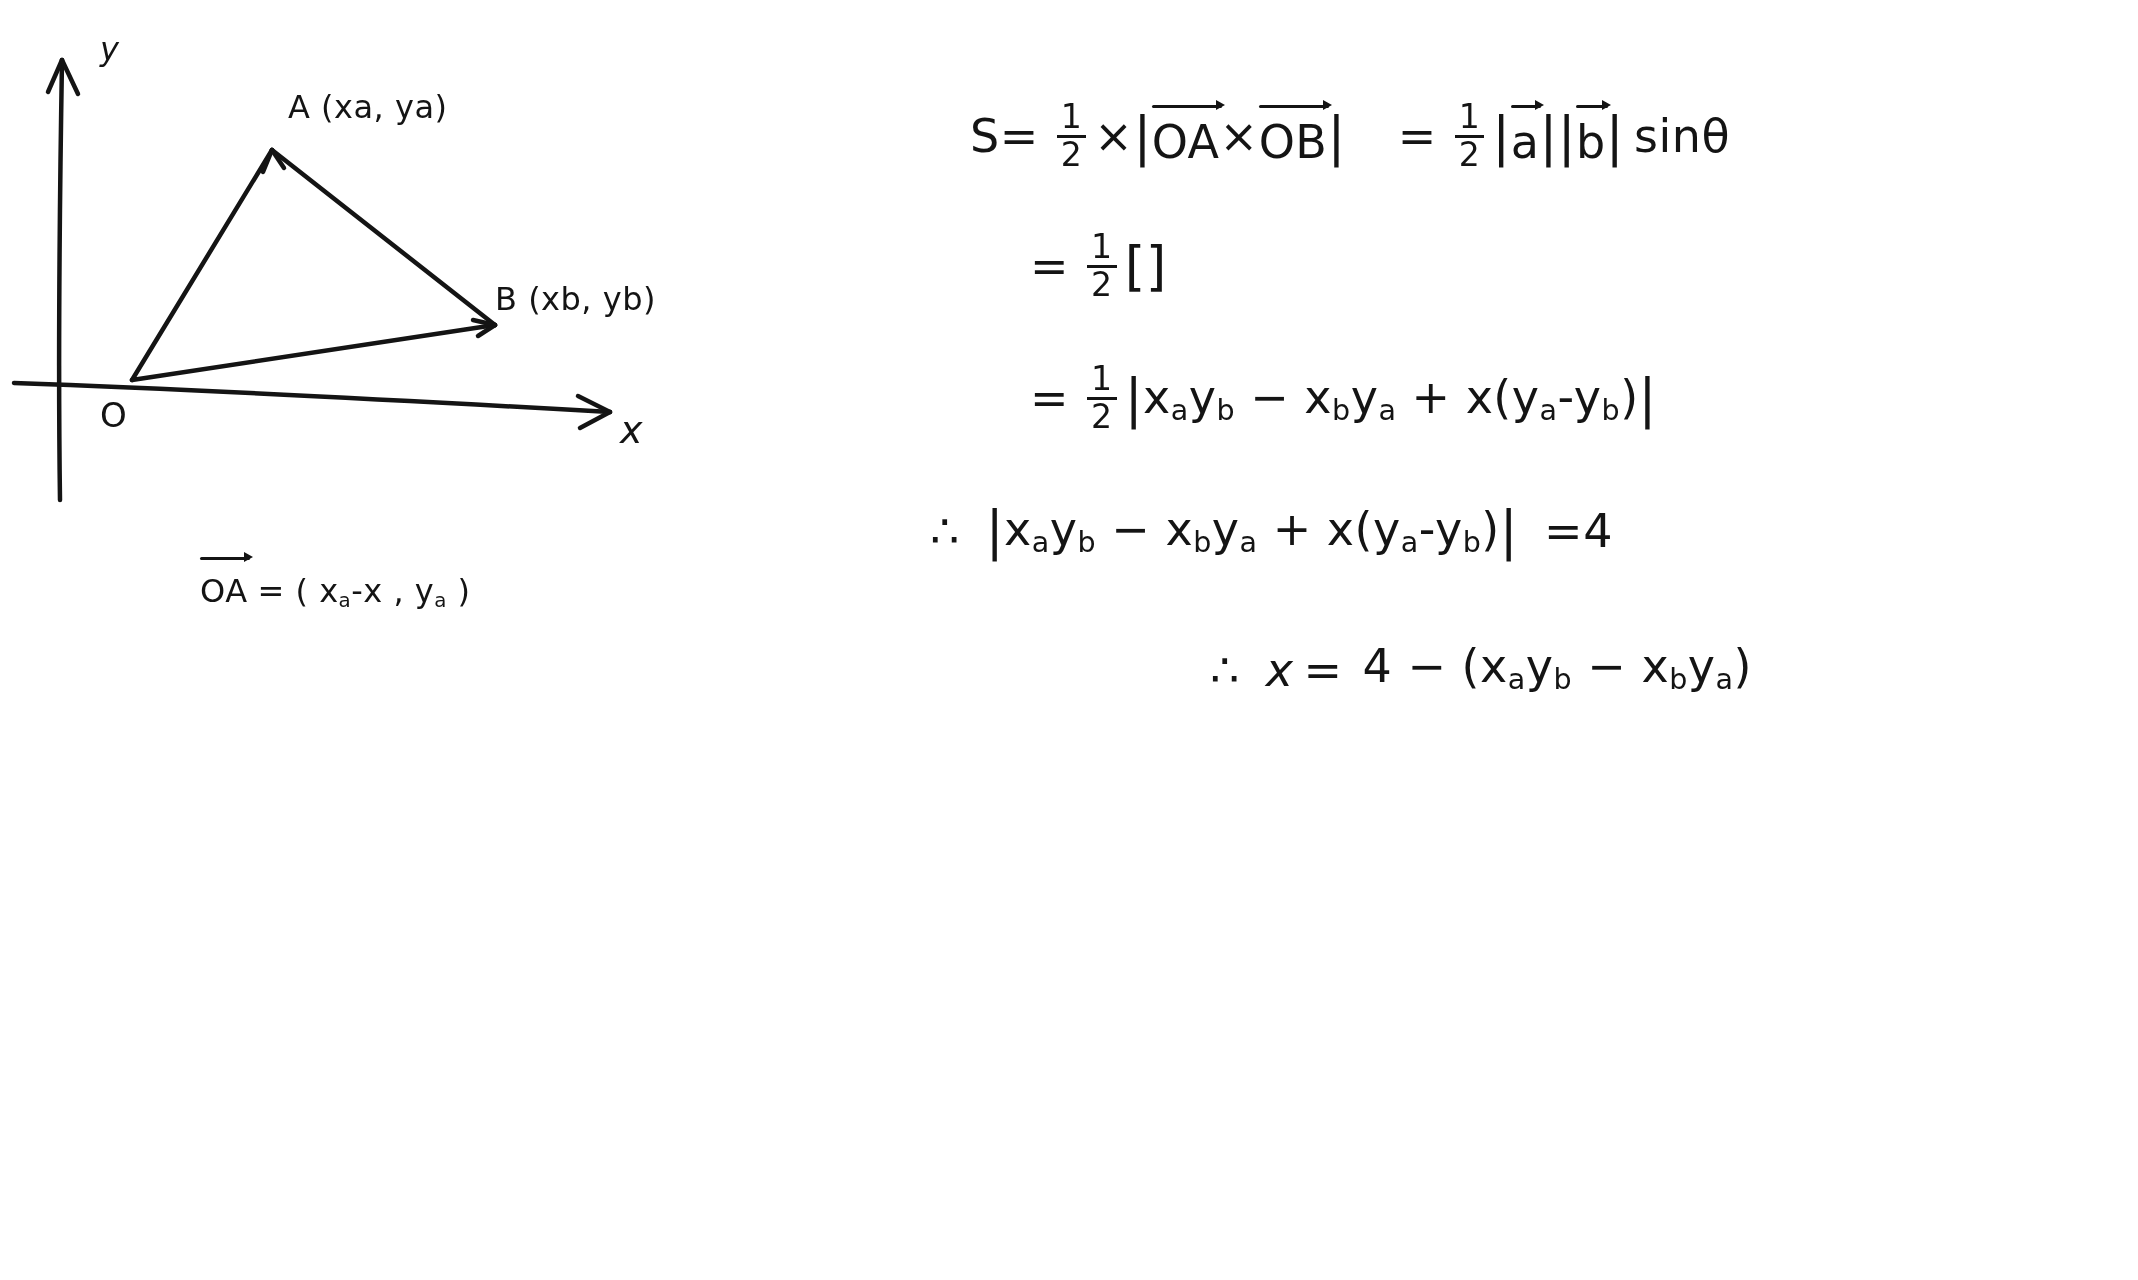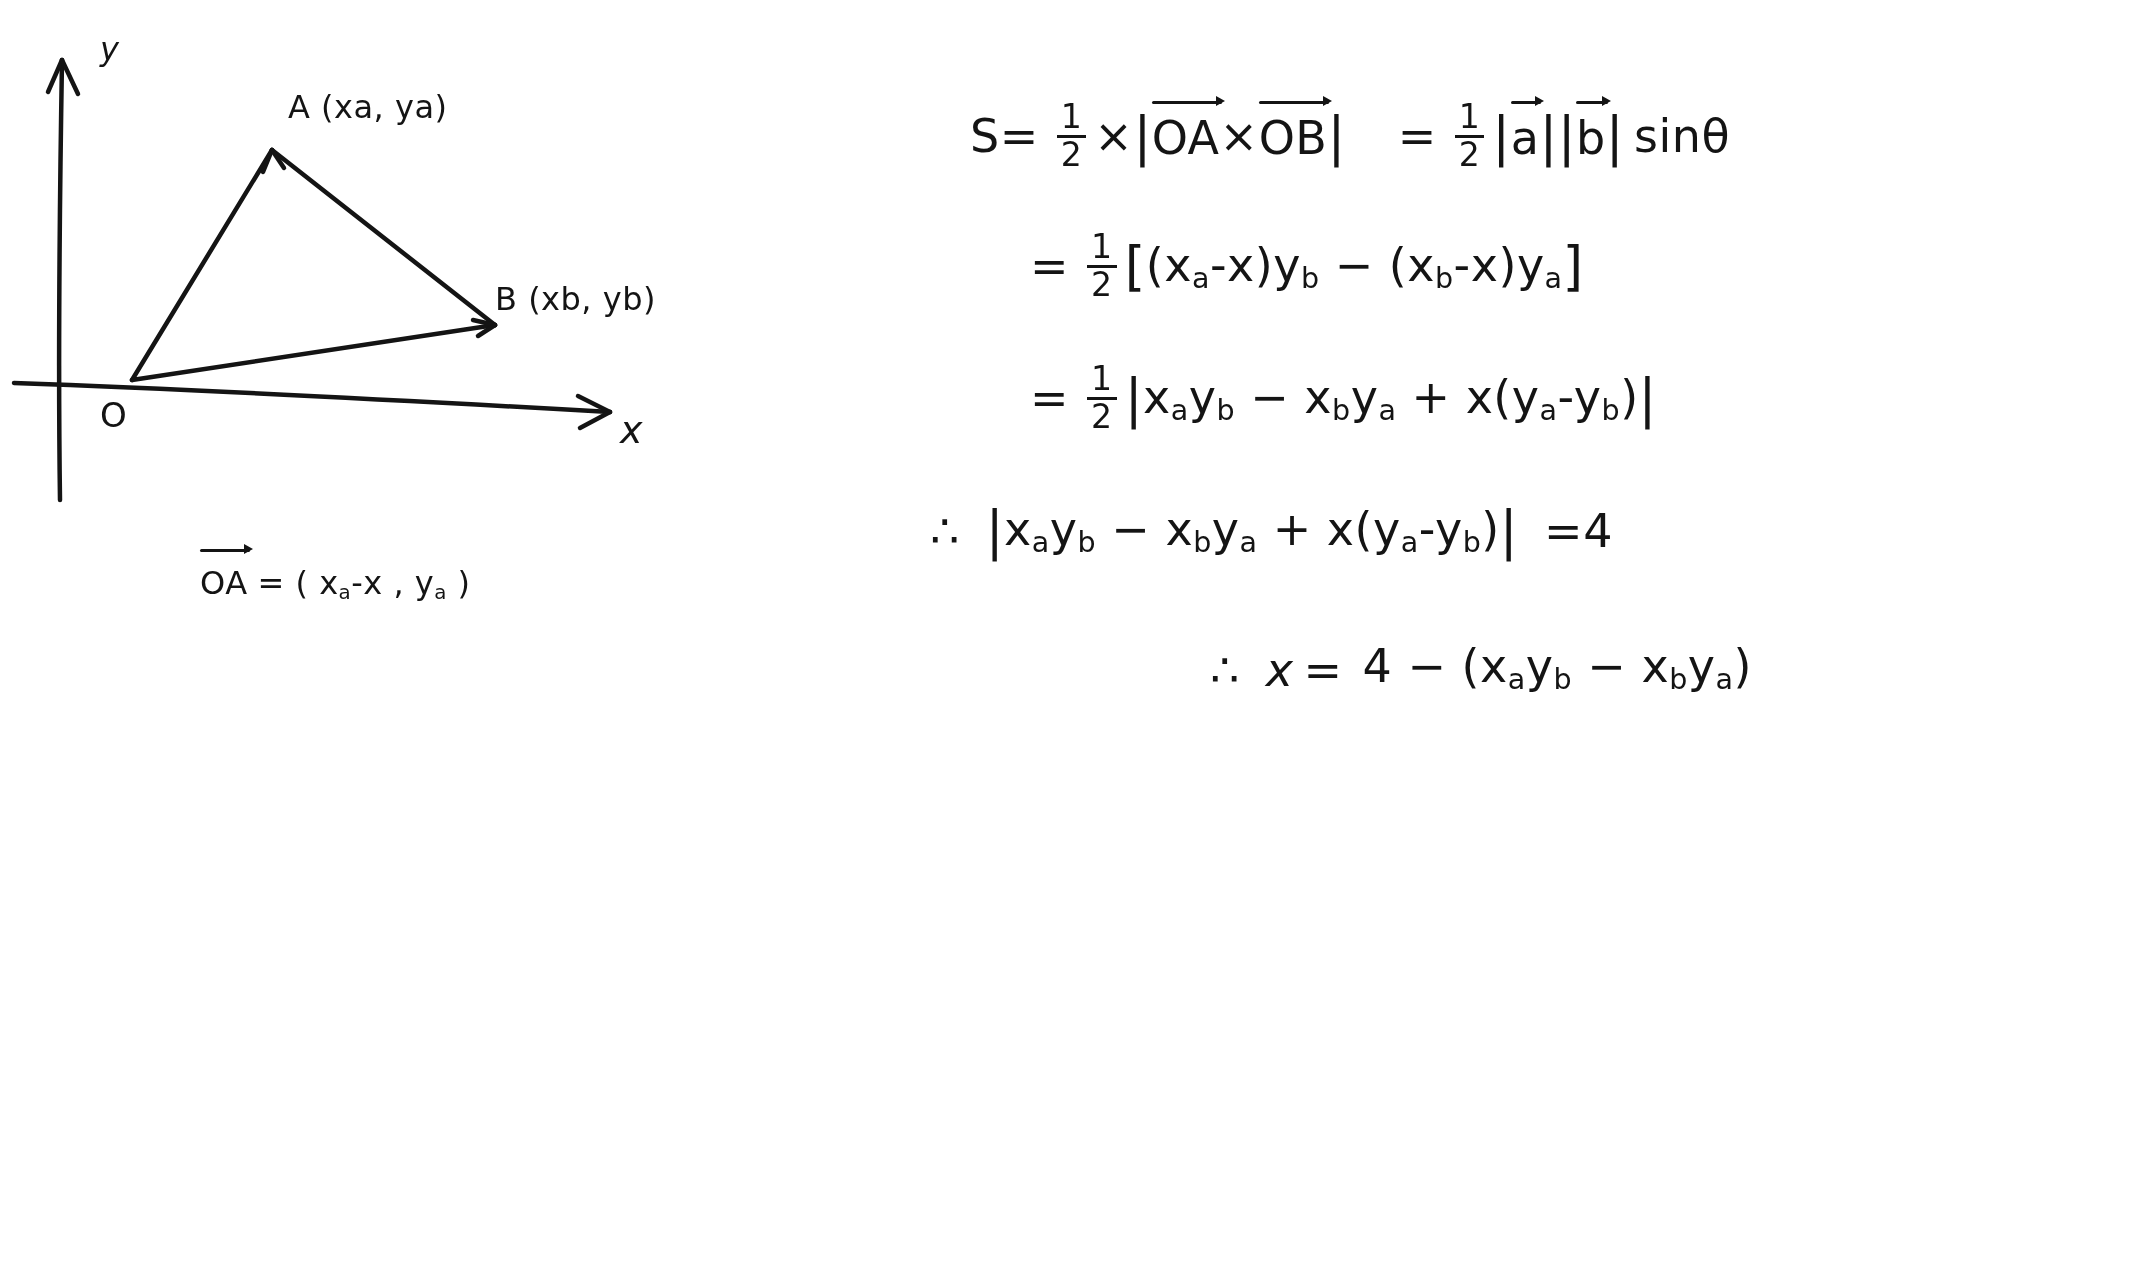--- a/index.html
+++ b/index.html
@@ -59,20 +59,21 @@
     left: 200px;
     top: 555px;
     font-size: 32px;
     line-height: 1.55;
   }
   .vec-line { white-space: nowrap; margin-bottom: 14px; }
   .overarrow {
     position: relative;
     display: inline-block;
     padding-top: 4px;
+    margin-top: 8px;
   }
   .overarrow::after {
     content: "";
     position: absolute;
     left: 0; right: -2px;
     top: -6px;
     height: 3px;
     background: #141414;
     border-radius: 2px;
   }
@@ -209,21 +210,20 @@
   </div>
 
   <div class="hand eq-row" id="eq-2">
     <span>=</span>
       <span class="spacer-sm"></span>
     <span class="frac">
       <span class="num">1</span>
       <span class="den">2</span>
     </span>
     <span class="tall">[</span>
-    <span>(x<sub>a</sub>-x)y<sub>b</sub> − (x<sub>b</sub>-x)y<sub>a</sub></span>
     <span class="tall">]</span>
   </div>
 
   <div class="hand eq-row" id="eq-3">
     <span>=</span>
       <span class="spacer-sm"></span>
     <span class="frac">
       <span class="num">1</span>
       <span class="den">2</span>
     </span>

